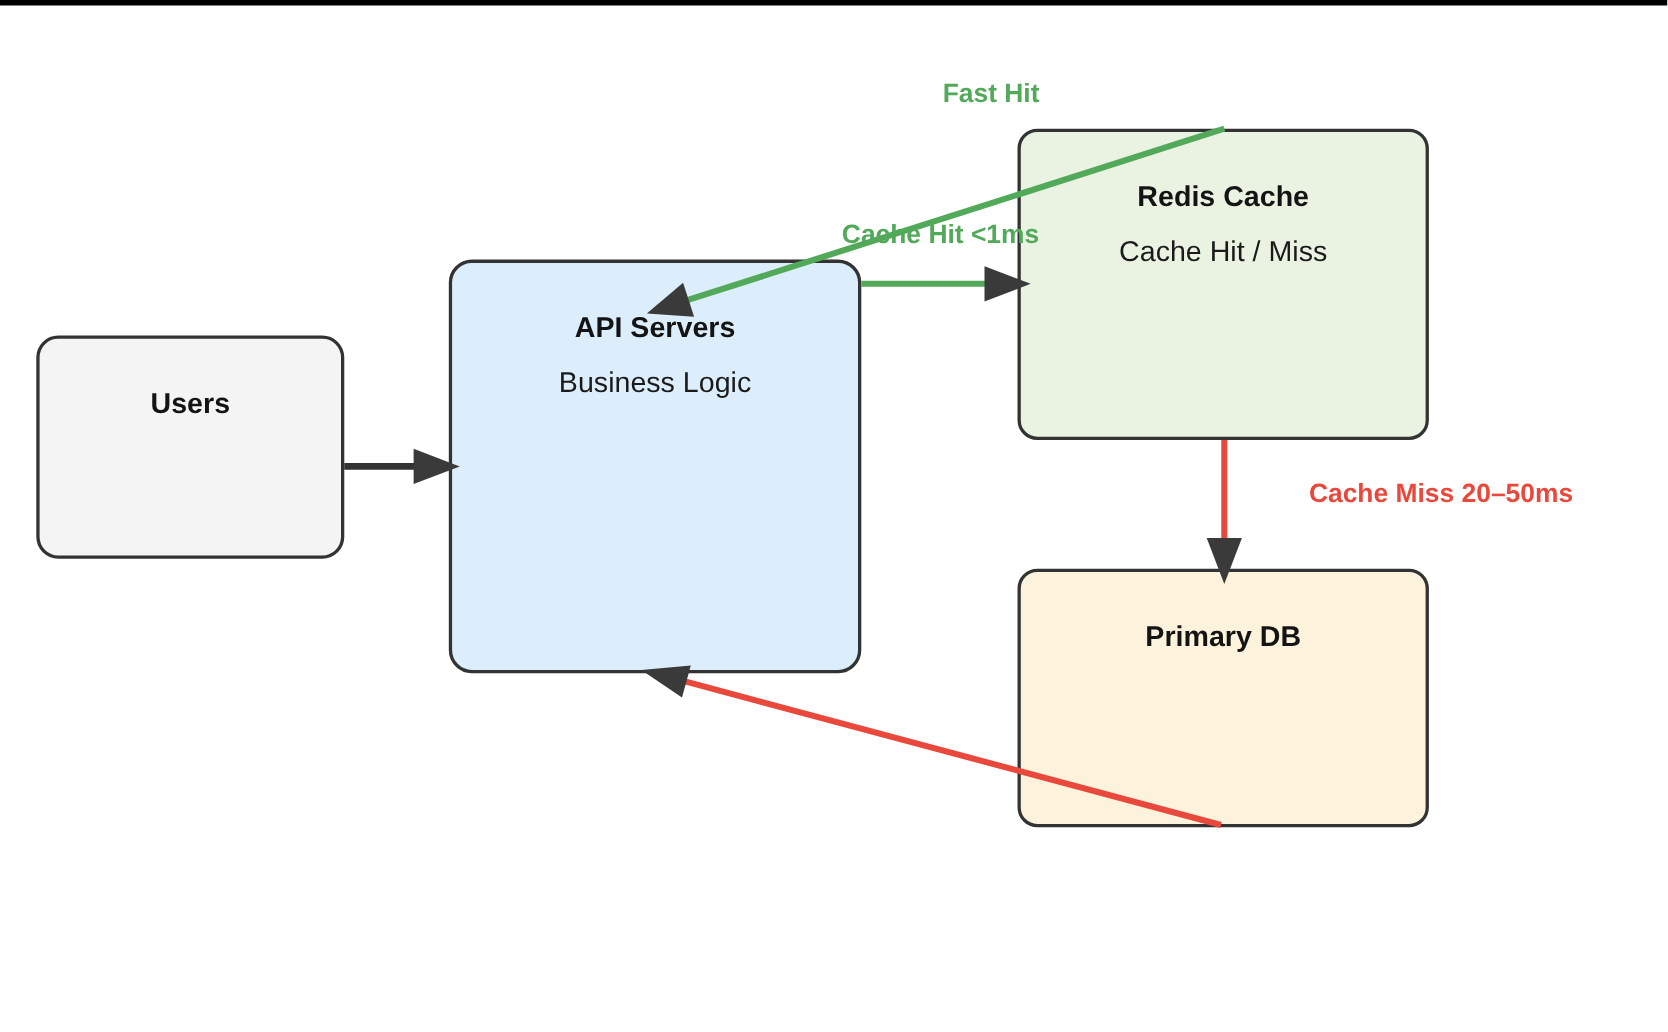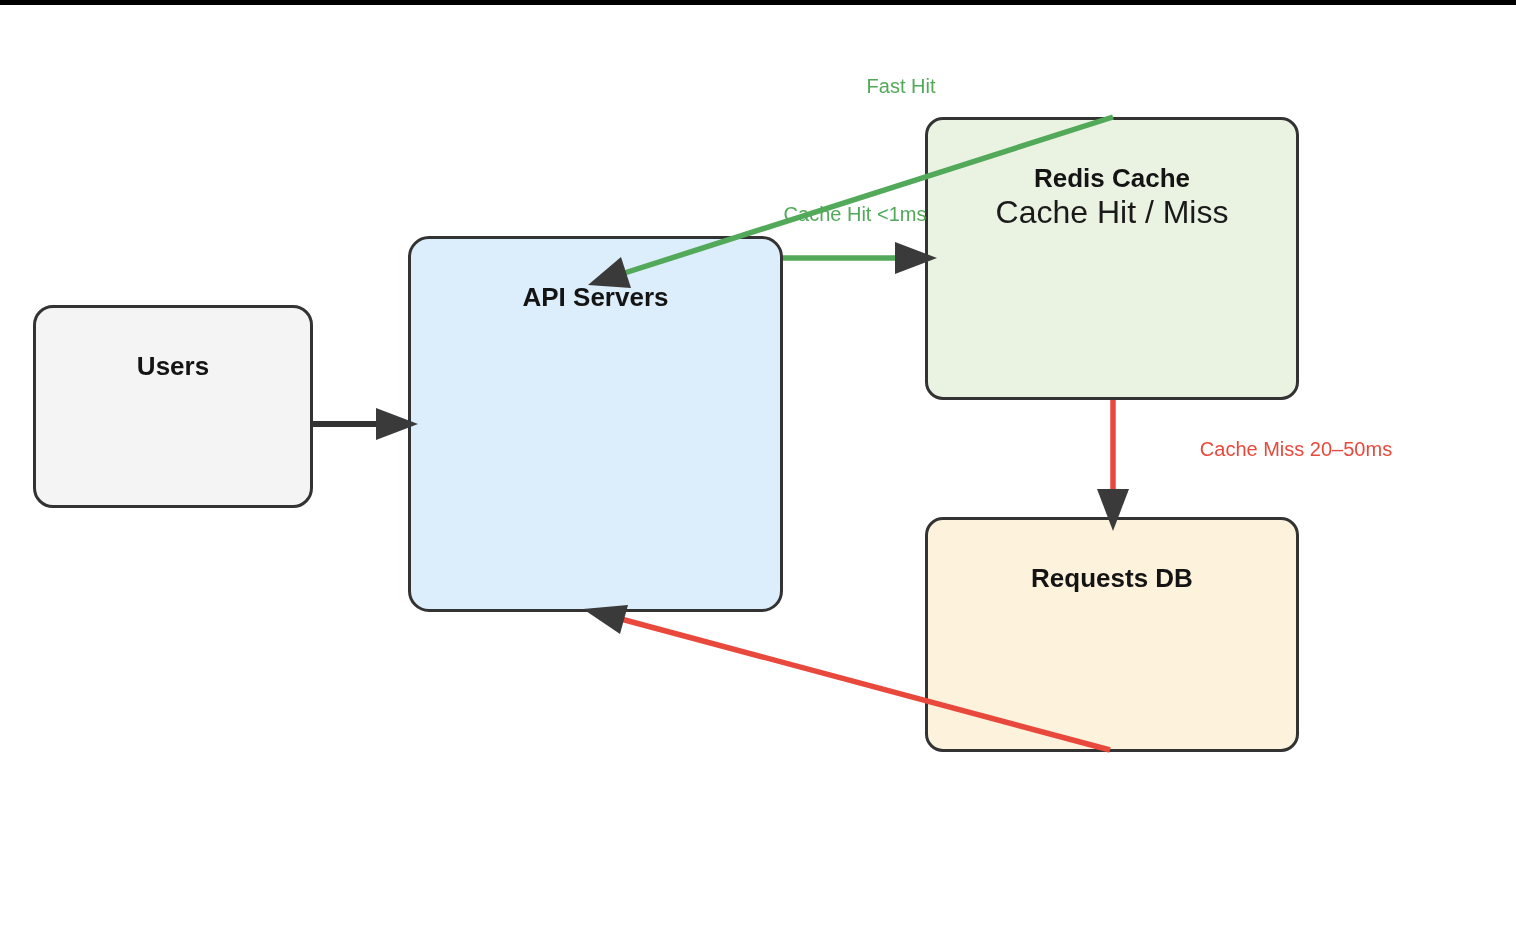--- a/index.html
+++ b/index.html
@@ -37,36 +37,37 @@
     width: 100%;
     text-align: center;
     font-size: 26px;
     line-height: 44px;
     font-weight: bold;
     color: #141414;
     white-space: nowrap;
   }
   .node-subtitle {
     position: absolute;
-    left: 0; top: 72px;
+    left: 0; top: 88px;
     width: 100%;
     text-align: center;
-    font-size: 32px;
+    font-size: 26px;
     line-height: 40px;
     color: #1a1a1a;
     white-space: nowrap;
   }
   .edge-label {
     position: absolute;
     transform: translate(-50%, -50%);
-    font-size: 20px;
+    font-size: 24px;
     white-space: nowrap;
+    font-weight: bold;
   }
   .edge-label.green { color: var(--c-edge-green, #53a95a); }
-  .edge-label.red   { color: var(--c-edge-red, #e8493c); }
+  .edge-label.red   { color: var(--c-edge-red, #e8493c); margin-left: 14px; }
   .label-fast-hit   { left: 901px;  top: 86px;  }
   .label-cache-hit  { left: 855px;  top: 214px; }
   .label-cache-miss { left: 1296px; top: 449px; }
   svg.edges {
     position: absolute;
     left: 0; top: 0;
     width: 1516px; height: 938px;
     pointer-events: none;
   }
   .s-black { stroke: var(--c-edge-black, #333333); stroke-width: 6; }
@@ -80,29 +81,30 @@
 <div class="canvas">
 
   <div class="topbar"></div>
 
   <div class="node node-users">
     <div class="node-title">Users</div>
   </div>
 
   <div class="node node-api">
     <div class="node-title">API Servers</div>
+    <div class="node-subtitle">Business Logic</div>
   </div>
 
   <div class="node node-redis">
     <div class="node-title">Redis Cache</div>
     <div class="node-subtitle">Cache Hit / Miss</div>
   </div>
 
   <div class="node node-primary">
-    <div class="node-title">Requests DB</div>
+    <div class="node-title">Primary DB</div>
   </div>
 
   <div class="edge-label green label-fast-hit">Fast Hit</div>
   <div class="edge-label green label-cache-hit">Cache Hit &lt;1ms</div>
   <div class="edge-label red label-cache-miss">Cache Miss 20–50ms</div>
 
   <svg class="edges" viewBox="0 0 1516 938" xmlns="http://www.w3.org/2000/svg">
 
     <line class="s-black" x1="313" y1="424" x2="382" y2="424"></line>
     <polygon class="f-arrow" points="418,424 376,408 376,440"></polygon>

